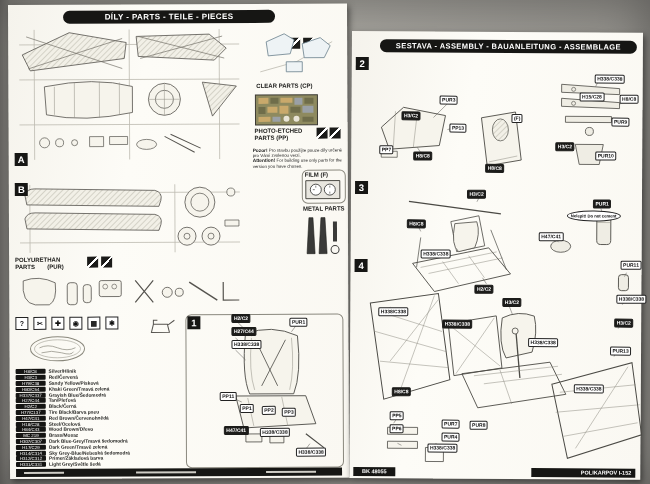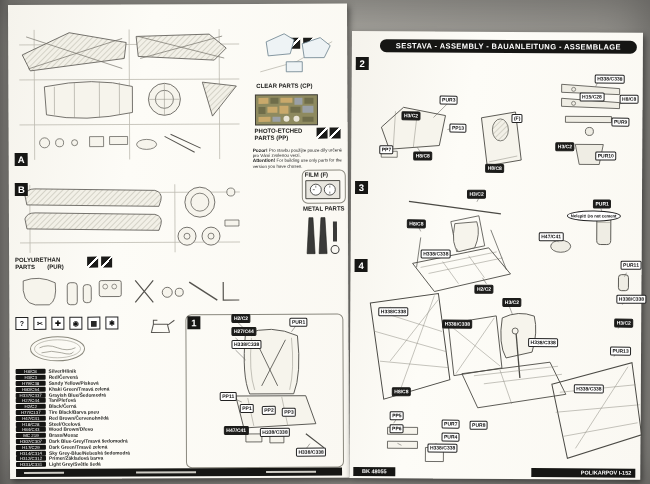--- a/index.html
+++ b/index.html
@@ -56,20 +56,21 @@
     <defs>
       <pattern id="h1" width="4" height="4" patternUnits="userSpaceOnUse" patternTransform="rotate(45)">
         <rect width="4" height="4" fill="#f2f0e7"></rect>
         <line x1="0" y1="0" x2="0" y2="4" stroke="#8d8b7c" stroke-width="0.6"></line>
       </pattern>
     </defs>
   </svg>
 
   <div id="left-page" class="page">
 
+    <div id="left-hdr" class="hdr-bar">DÍLY - PARTS - TEILE - PIECES</div>
 
     <span class="icb" style="left:281px;top:34px"></span>
     <span class="icb" style="left:295px;top:34px"></span>
 
     <svg style="left:6px;top:20px" width="232" height="142" viewBox="0 0 232 142">
       <path d="M5,20 H225 M5,55 H225 M5,100 H225 M20,5 V135 M115,5 V135 M205,5 V135" stroke="#bdbab0" stroke-width="0.8" fill="none"></path>
       <path d="M8,30 L55,8 L112,18 L110,34 L16,46 Z" fill="url(#h1)" stroke="#55534e" stroke-width="0.8"></path>
       <path d="M12,12 L108,44 M108,14 L14,44" stroke="#75726a" stroke-width="0.7"></path>
       <path d="M122,12 L195,10 L212,24 L200,36 L124,32 Z" fill="url(#h1)" stroke="#55534e" stroke-width="0.8"></path>
       <path d="M124,12 L210,34 M208,12 L126,34" stroke="#75726a" stroke-width="0.7"></path>

